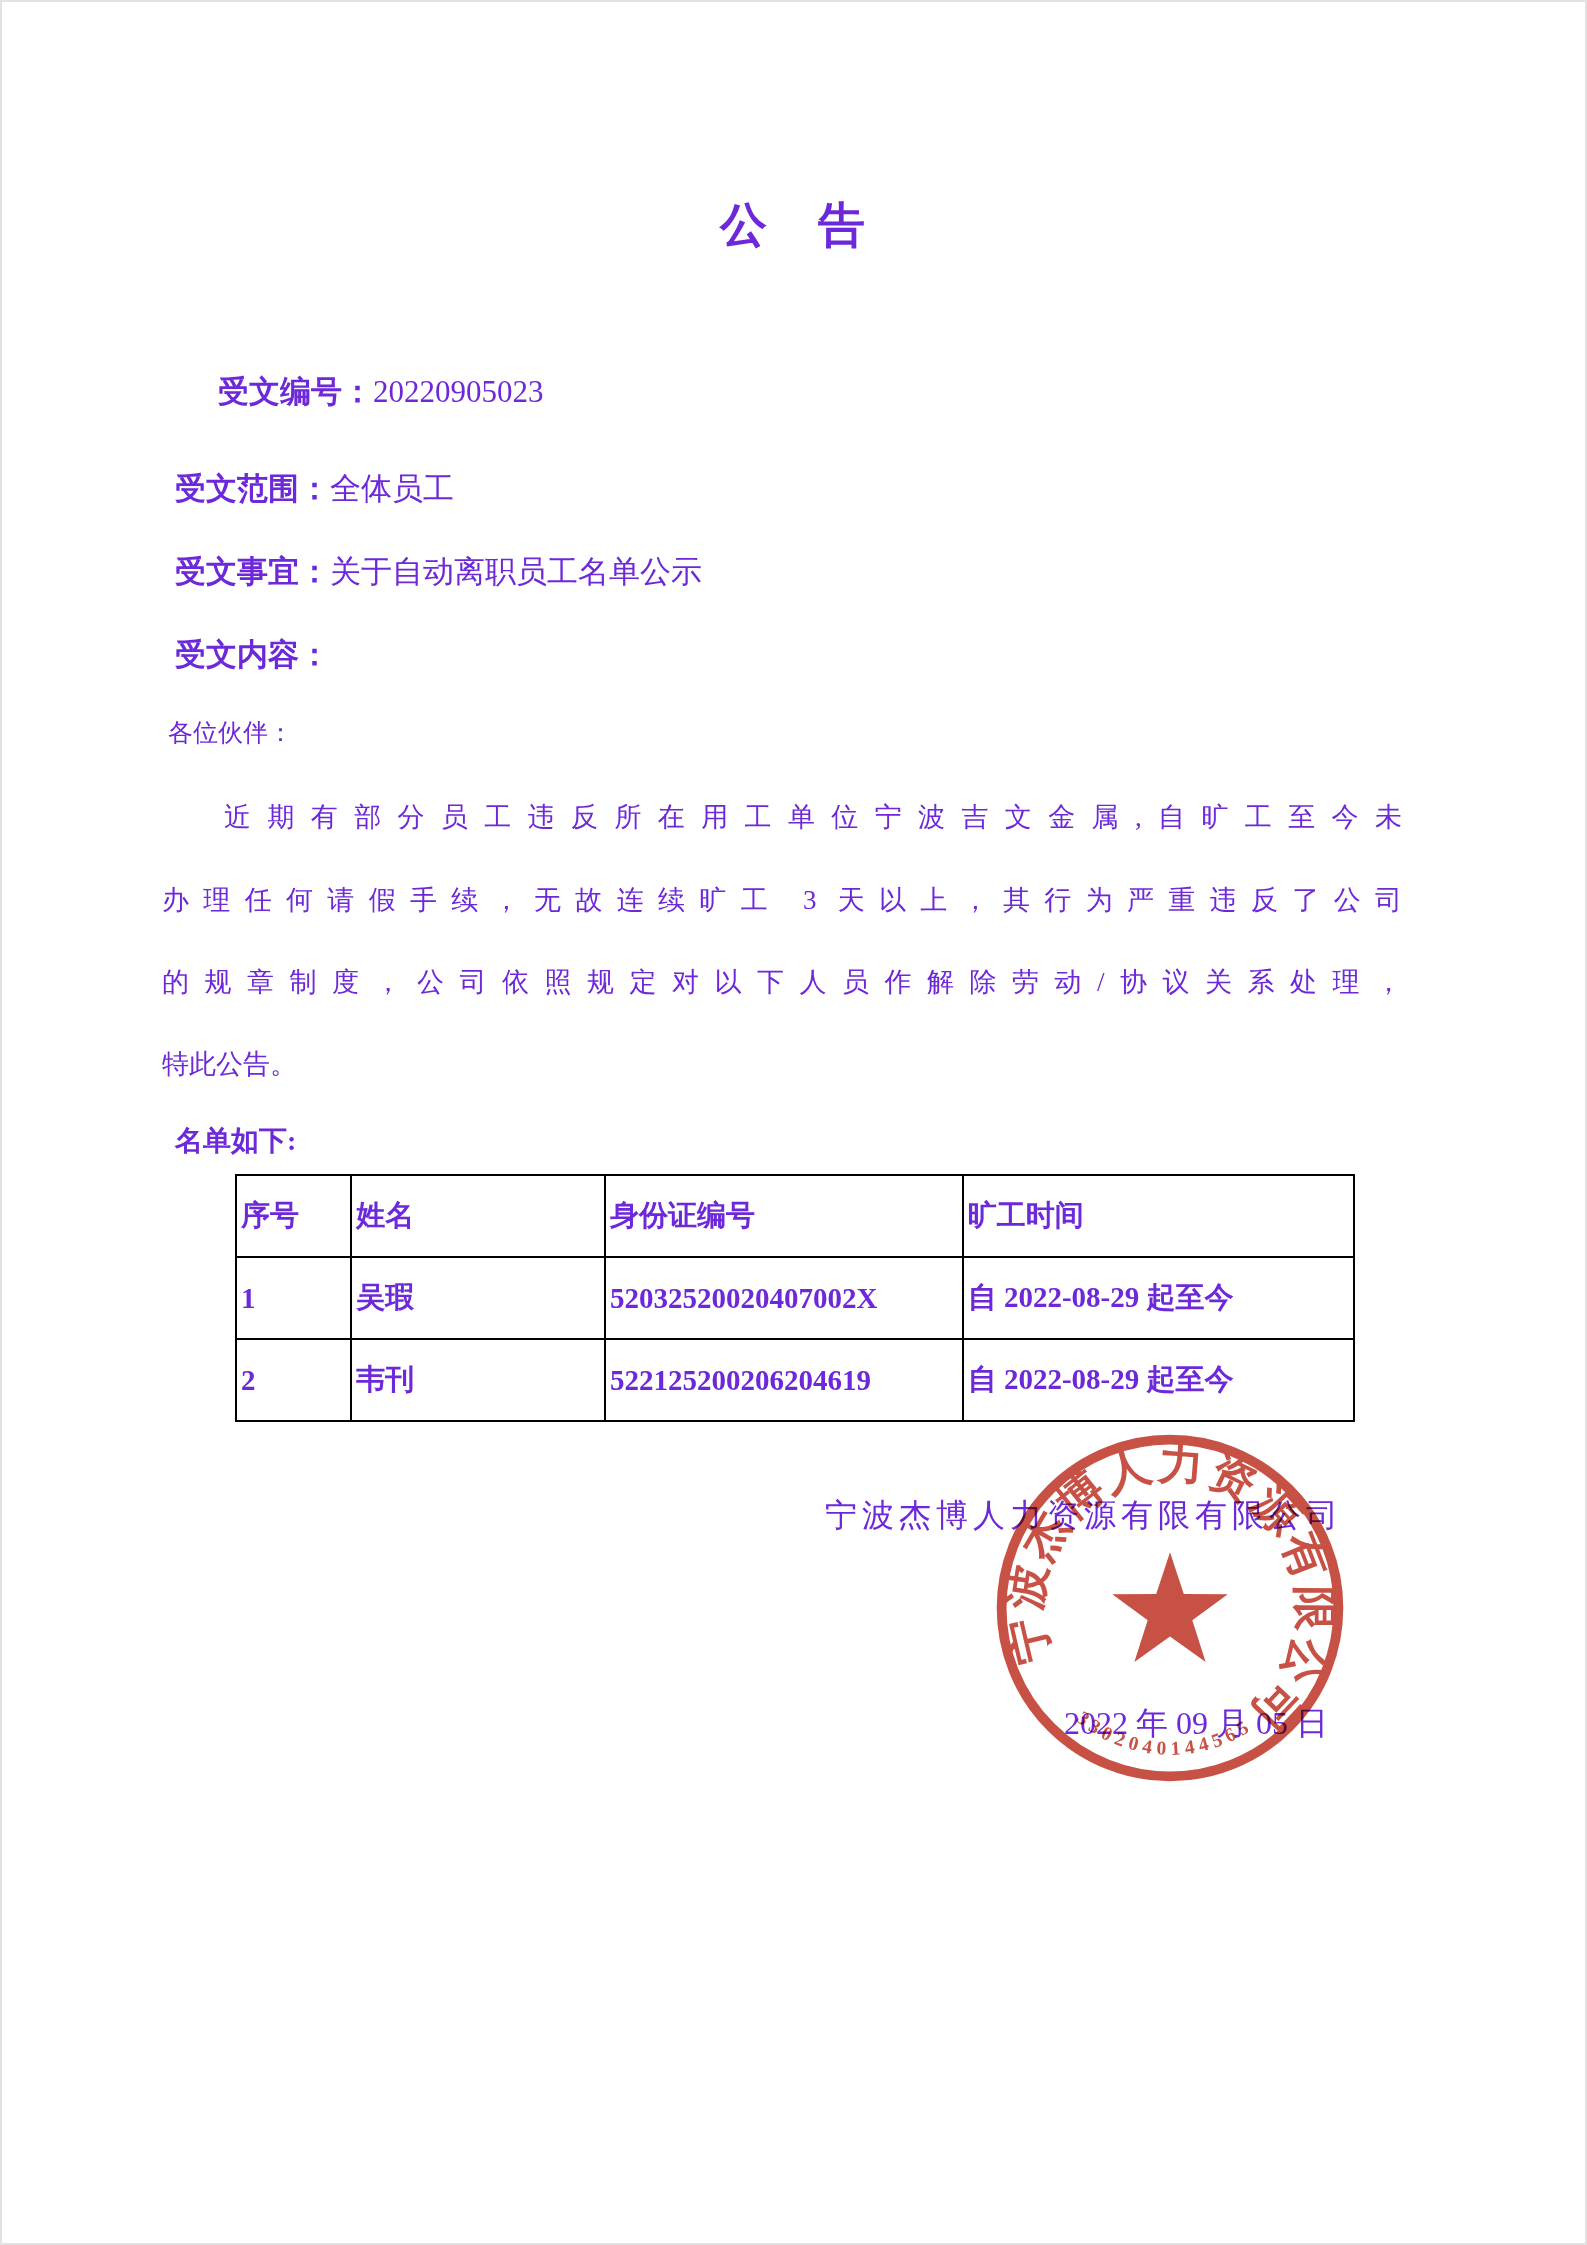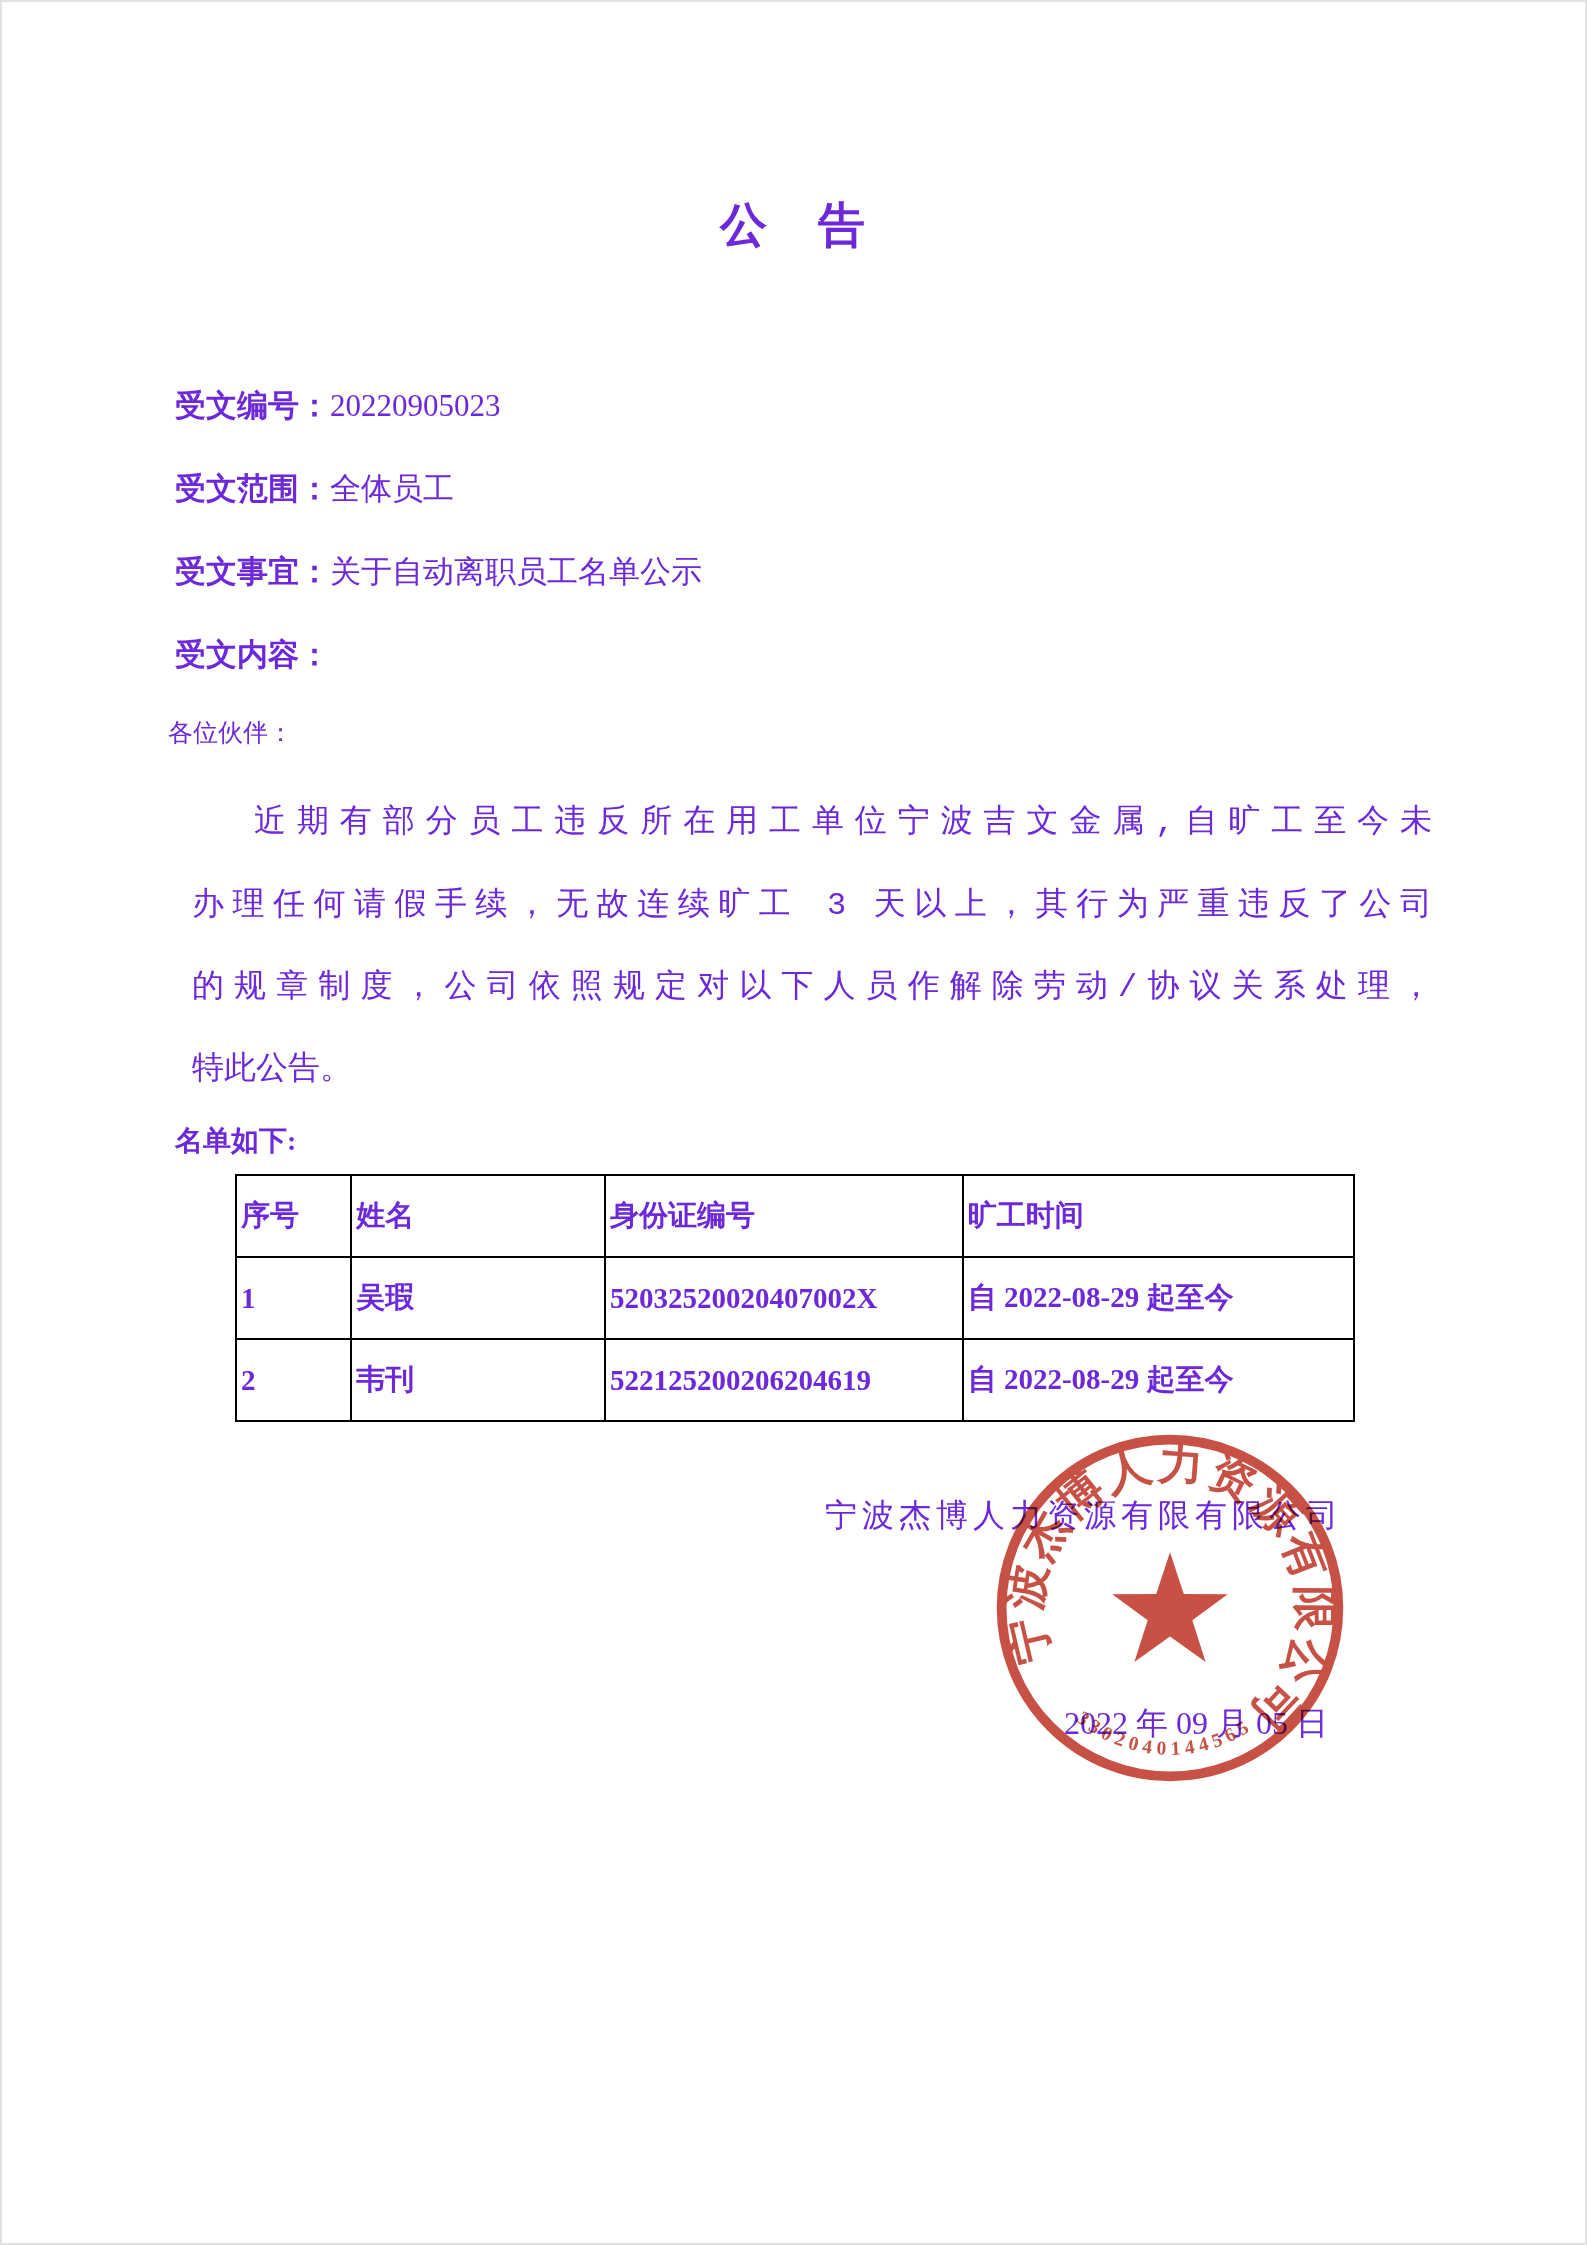--- a/index.html
+++ b/index.html
@@ -23,38 +23,37 @@
     letter-spacing: 2px;
   }
   .field {
     position: absolute;
     left: 173px;
     font-size: 31px;
     white-space: nowrap;
   }
   .field .label { font-weight: bold; }
   .field .value { font-weight: normal; }
-  .f0 { top: 383px; }
+  .f0 { top: 369px; margin-left: 43px; }
   .f1 { top: 466px; }
   .f2 { top: 549px; }
   .f3 { top: 632px; }
   .salutation {
     position: absolute;
     left: 166px; top: 714px;
     font-size: 25px;
   }
   .body-line {
     position: absolute;
-    left: 190px;
+    left: 160px;
     width: 1240px;
-    font-size: 32px;
+    font-size: 27px;
     text-align: justify;
     text-align-last: justify;
     white-space: nowrap;
-    font-family: Liberation Mono, monospace;
   }
   .b0 { top: 797px; padding-left: 62px; width: 1178px; }
   .b1 { top: 880px; }
   .b2 { top: 962px; }
   .b3 { top: 1044px; text-align-last: left; }
   .list-heading {
     position: absolute;
     left: 173px; top: 1120px;
     font-size: 28px;
     font-weight: bold;

